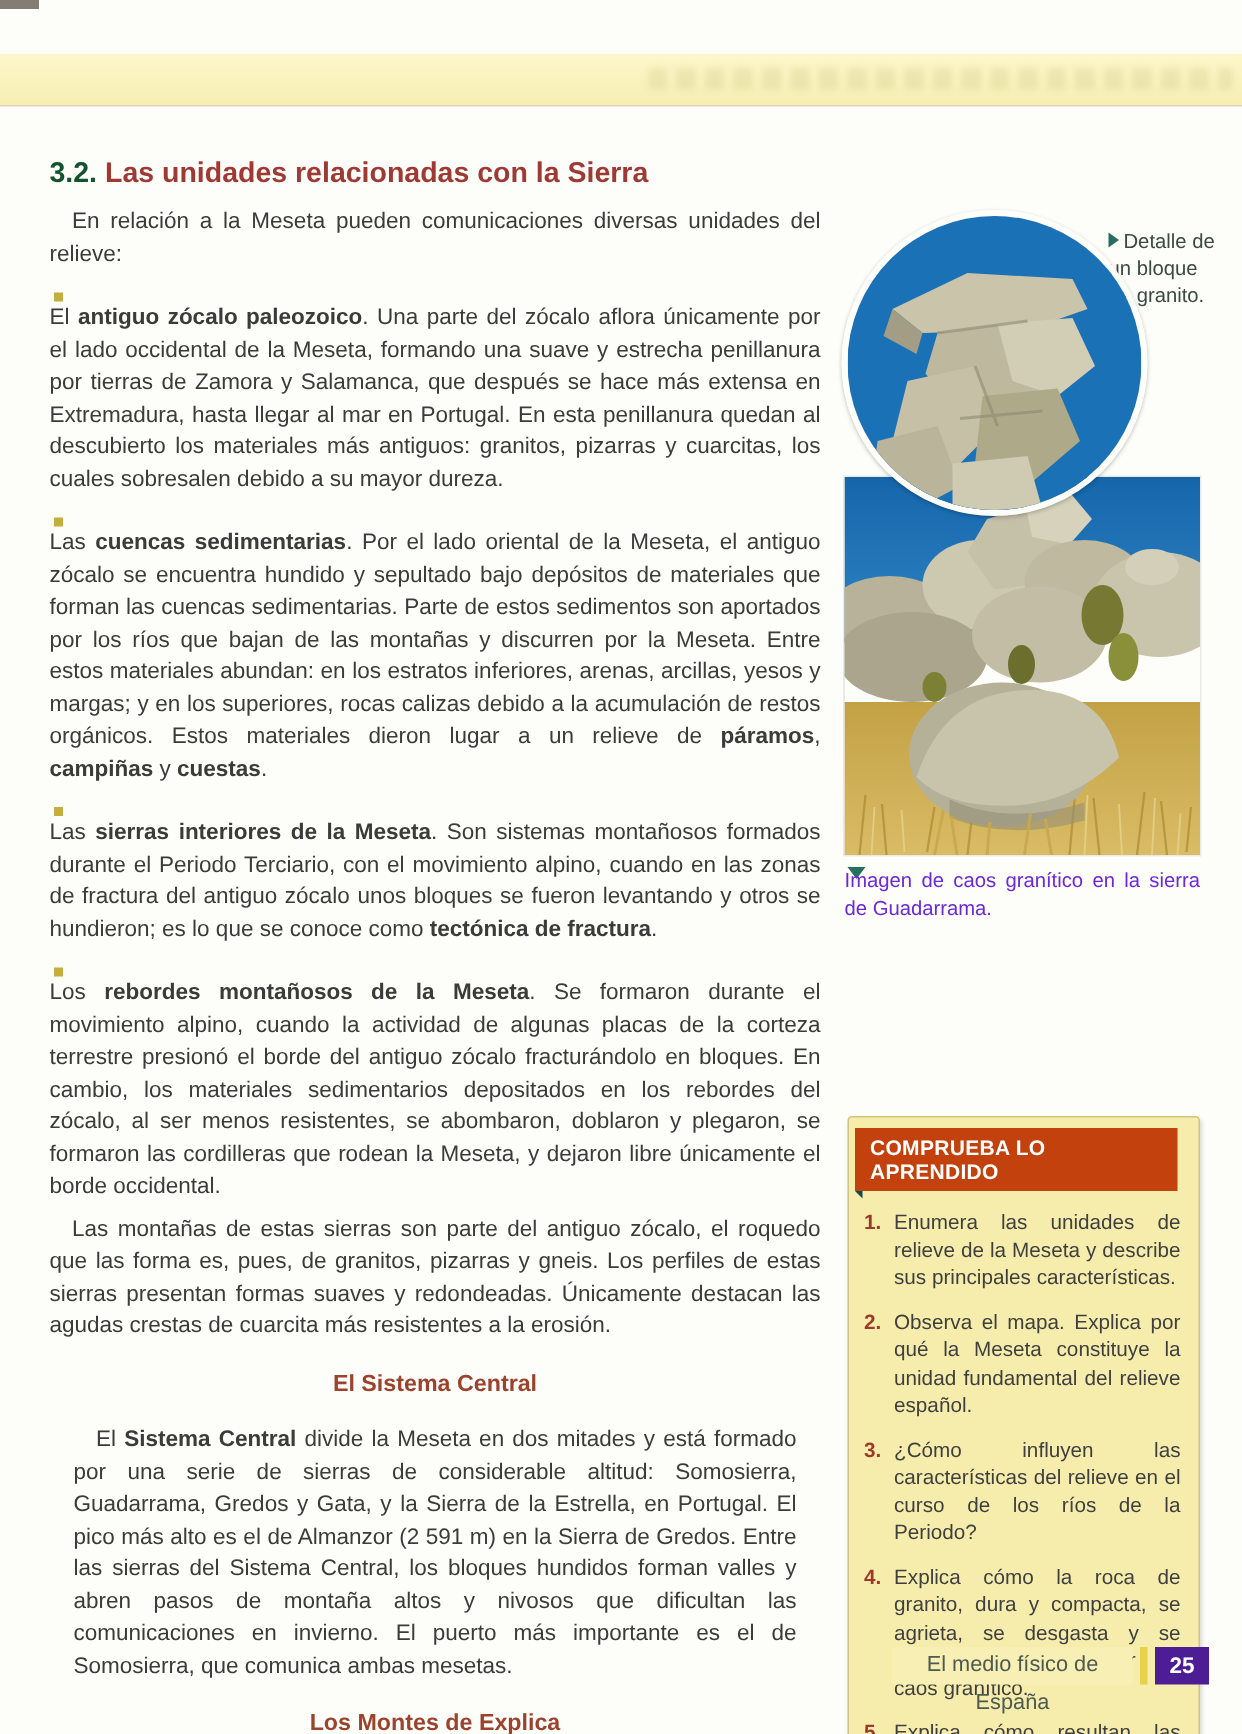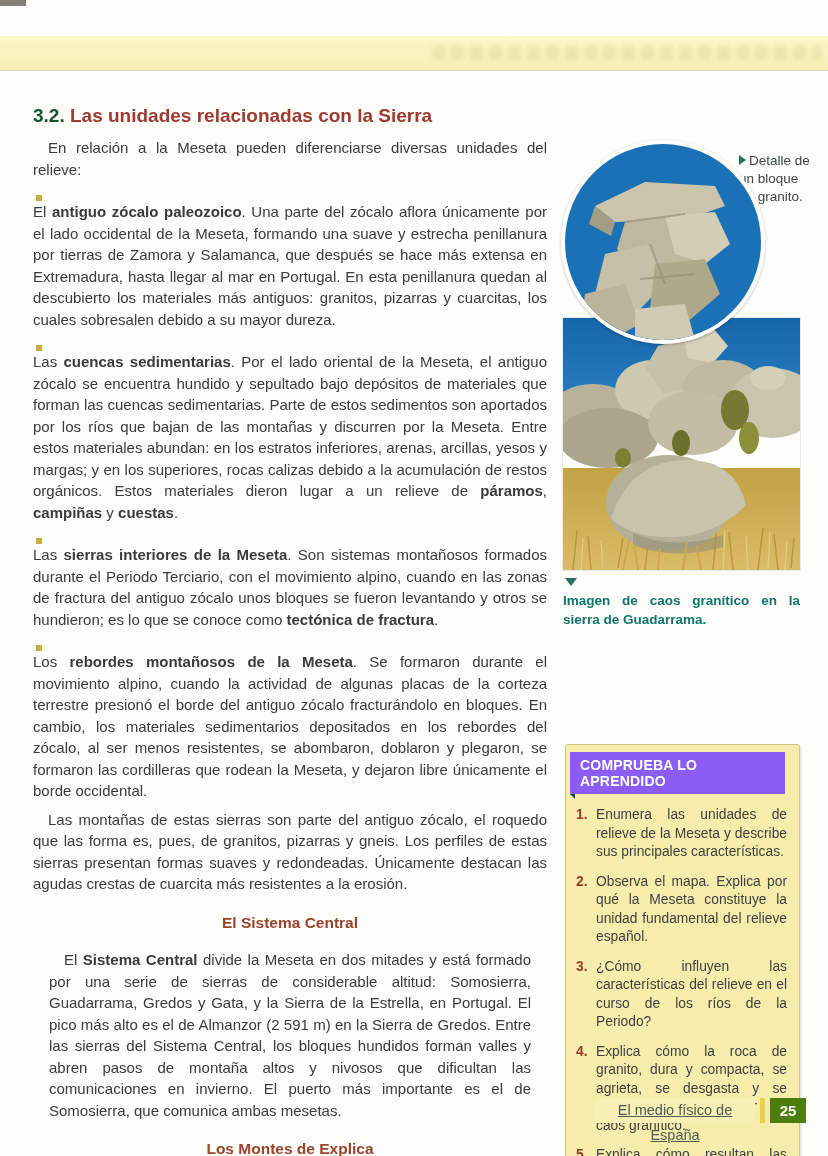--- a/index.html
+++ b/index.html
@@ -70,60 +70,60 @@
     overflow:hidden;border:4px solid #fdfdfa;
     box-shadow:0 1px 3px rgba(0,0,0,.25);
     z-index:2;
   }
   .photo-circle svg,.photo-rect svg{display:block;width:100%;height:100%;}
   .tri-down{
     position:absolute;left:2px;top:448px;width:0;height:0;
     border-top:8px solid #25705f;border-left:6px solid transparent;border-right:6px solid transparent;
   }
   .fig-caption-bottom{
-    position:absolute;left:0;top:462px;width:237px;
-    font-size:13.5px;line-height:18.5px;color:#0f766e;text-align:justify;font-weight:bold;
+    position:absolute;left:0;top:448px;width:237px;
+    font-size:13.5px;line-height:18.5px;color:#6d28d9;text-align:justify;
   }
   
   .check-box{
     position:absolute;left:2px;top:614px;width:233px;
     background:#f6edad;
     border:1px solid #cfc483;border-radius:3px;
     box-shadow:1px 2px 3px rgba(0,0,0,.15);
     padding:0 0 6px 0;
   }
   .check-head{
     position:relative;
     margin:7px 14px 12px 4px;
-    background:#8b5cf6;color:#ffffff;
+    background:#c2410c;color:#ffffff;
     font-size:14px;font-weight:bold;letter-spacing:.2px;
     padding:5px 8px 5px 10px;
   }
   .check-head::after{
     content:"";position:absolute;left:0;bottom:-5px;width:0;height:0;
     border-top:5px solid #124a4e;border-left:5px solid transparent;
   }
   .check-list{margin:0;padding:0 12px 4px 10px;list-style:none;}
   .check-list li{
     display:flex;margin:0 0 11px 0;
     font-size:13.8px;line-height:18.5px;color:#3f3f3f;text-align:justify;
   }
   .check-list .n{flex:0 0 20px;font-weight:bold;color:#9c3a2a;text-align:left;}
   .check-list .t{flex:1;}
   
   .footer{position:absolute;left:0;top:1096px;width:828px;height:30px;}
   .footer .chapter-tab{
     position:absolute;left:595px;top:2px;width:160px;height:25px;
     background:#f7efb3;color:#4e5b51;
-    font-size:14.5px;line-height:25px;text-align:center;text-decoration:underline;
+    font-size:14.5px;line-height:25px;text-align:center;
   }
   .footer .tick{position:absolute;left:760px;top:2px;width:5px;height:25px;background:#e8d24a;}
   .footer .page-box{
     position:absolute;left:770px;top:2px;width:36px;height:25px;
-    background:#4d7c0f;color:#ffffff;font-weight:bold;
+    background:#4c1d95;color:#ffffff;font-weight:bold;
     font-size:15px;line-height:25px;text-align:center;
   }
 </style>
 </head>
 <body>
 
 <div class="page">
 
   <div class="scan-mark"></div>
 
@@ -131,21 +131,21 @@
     <div class="ghost"></div>
   </div>
 
   <div class="left-col">
 
     <h2 class="sec">
       <span class="num">3.2.</span>
       <span class="ttl">Las unidades relacionadas con la Sierra</span>
     </h2>
 
-    <p class="intro">En relación a la Meseta pueden diferenciarse diversas unidades del relieve:</p>
+    <p class="intro">En relación a la Meseta pueden comunicaciones diversas unidades del relieve:</p>
 
     <div class="bullet">
       <span class="sq"></span>
       <p><span>El </span><b>antiguo zócalo paleozoico</b><span>. Una parte del zócalo aflora únicamente por el lado occidental de la Meseta, formando una suave y estrecha penillanura por tierras de Zamora y Salamanca, que después se hace más extensa en Extremadura, hasta llegar al mar en Portugal. En esta penillanura quedan al descubierto los materiales más antiguos: granitos, pizarras y cuarcitas, los cuales sobresalen debido a su mayor dureza.</span></p>
     </div>
     <div class="bullet">
       <span class="sq"></span>
       <p><span>Las </span><b>cuencas sedimentarias</b><span>. Por el lado oriental de la Meseta, el antiguo zócalo se encuentra hundido y sepultado bajo depósitos de materiales que forman las cuencas sedimentarias. Parte de estos sedimentos son aportados por los ríos que bajan de las montañas y discurren por la Meseta. Entre estos materiales abundan: en los estratos inferiores, arenas, arcillas, yesos y margas; y en los superiores, rocas calizas debido a la acumulación de restos orgánicos. Estos materiales dieron lugar a un relieve de </span><b>páramos</b><span>, </span><b>campiñas</b><span> y </span><b>cuestas</b><span>.</span></p>
     </div>
     <div class="bullet">

